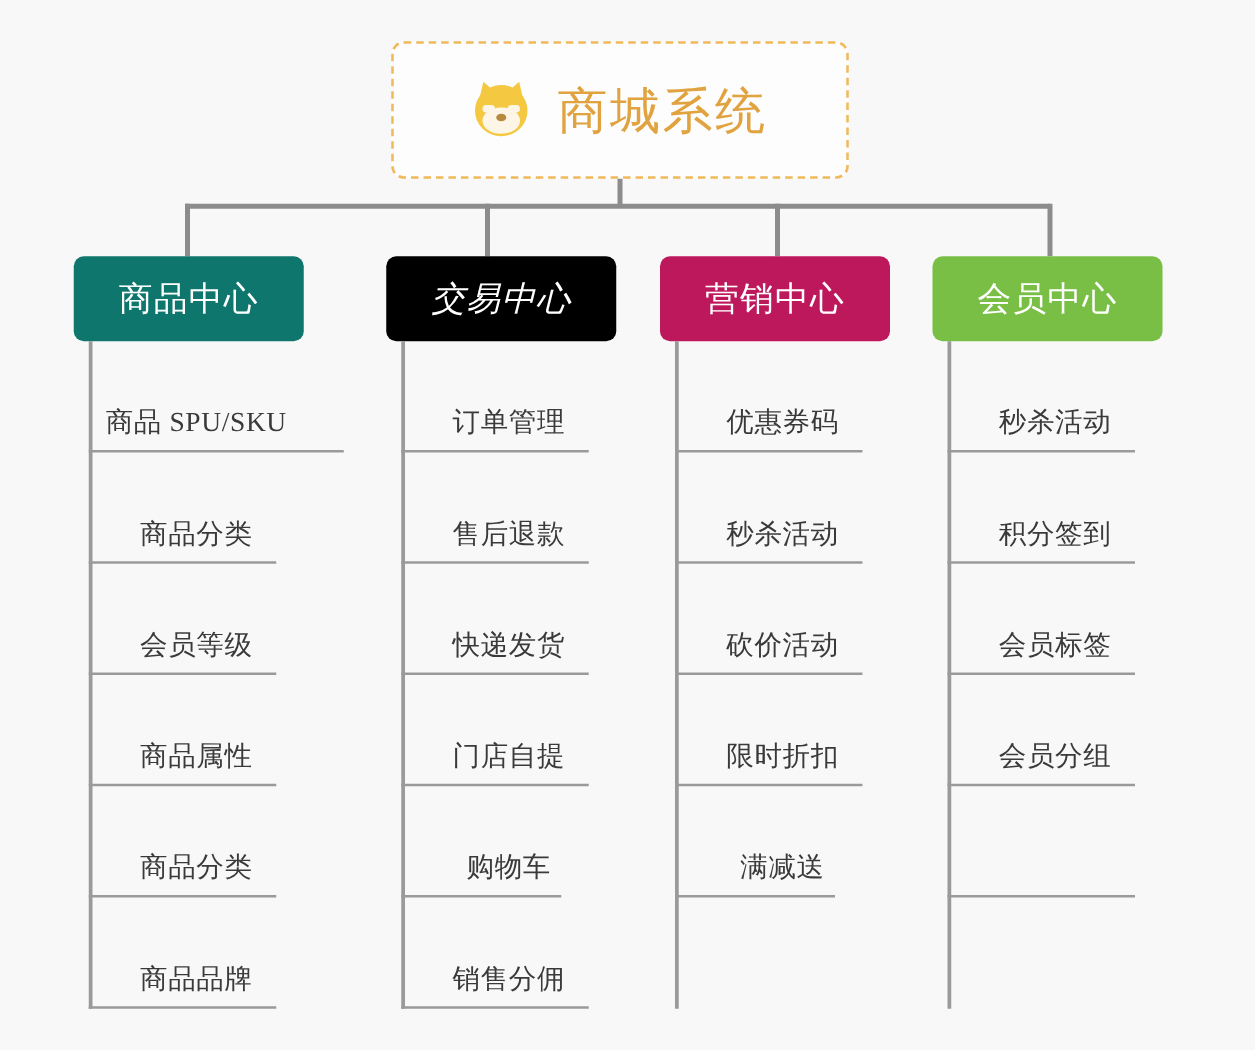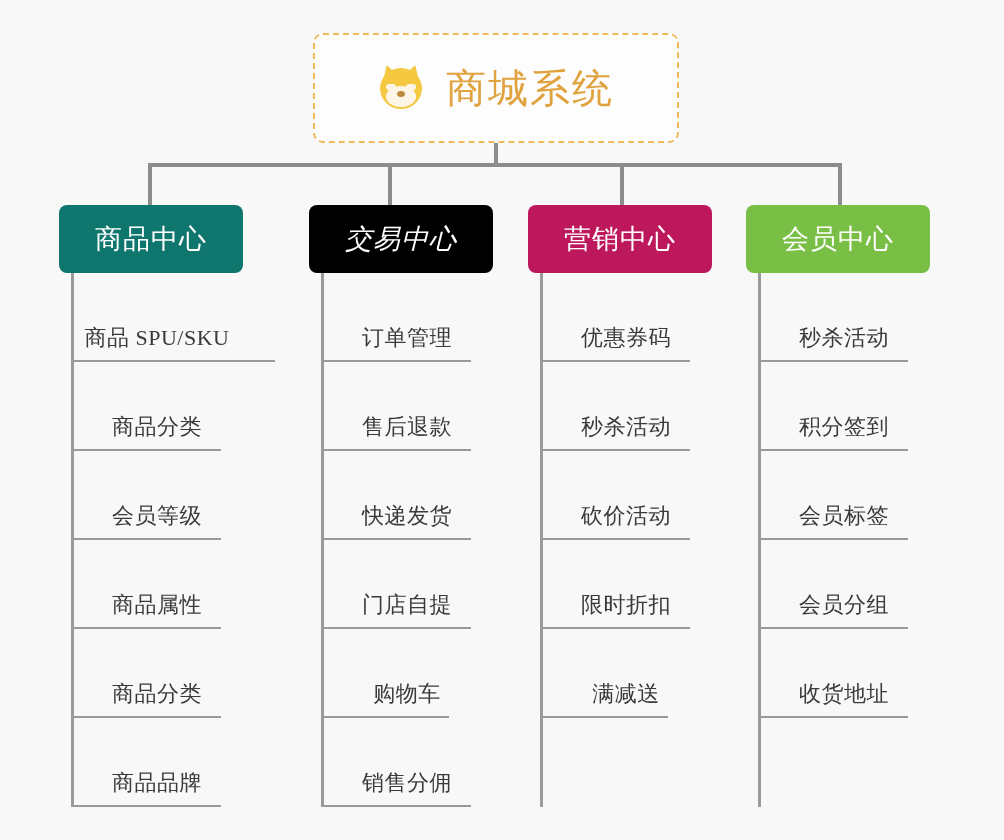--- a/index.html
+++ b/index.html
@@ -277,19 +277,18 @@
           </div>
           <div class="leaf">
             <span class="leaf-label">会员标签</span>
             <div class="leaf-rule" style="width: 150px; background: rgb(154, 154, 154);"></div>
           </div>
           <div class="leaf">
             <span class="leaf-label">会员分组</span>
             <div class="leaf-rule" style="width: 150px; background: rgb(154, 154, 154);"></div>
           </div>
           <div class="leaf">
-            <span class="leaf-label">收货地址</span>
             <div class="leaf-rule" style="width: 150px; background: rgb(154, 154, 154);"></div>
           </div>
         </div>
       </div>
     </div>
 </div>
 
 </body></html>

